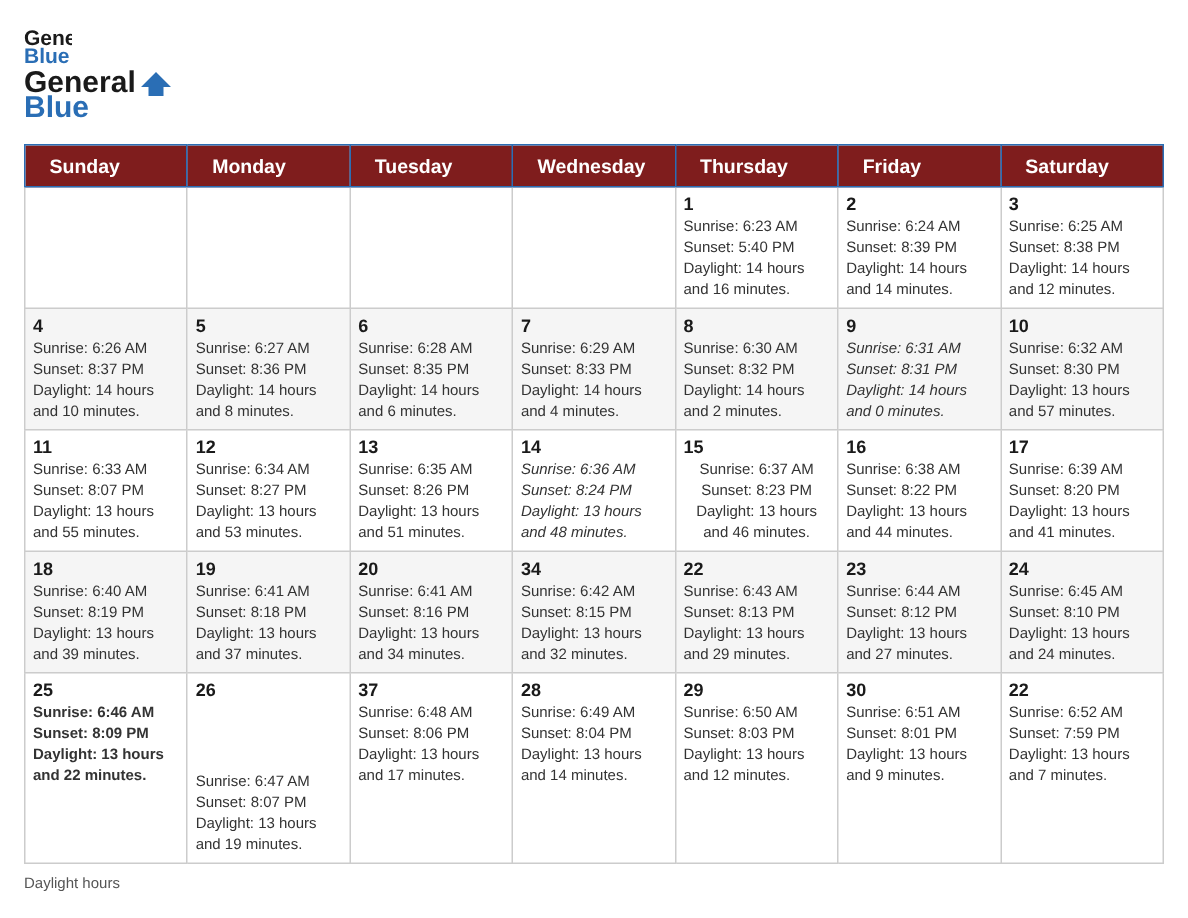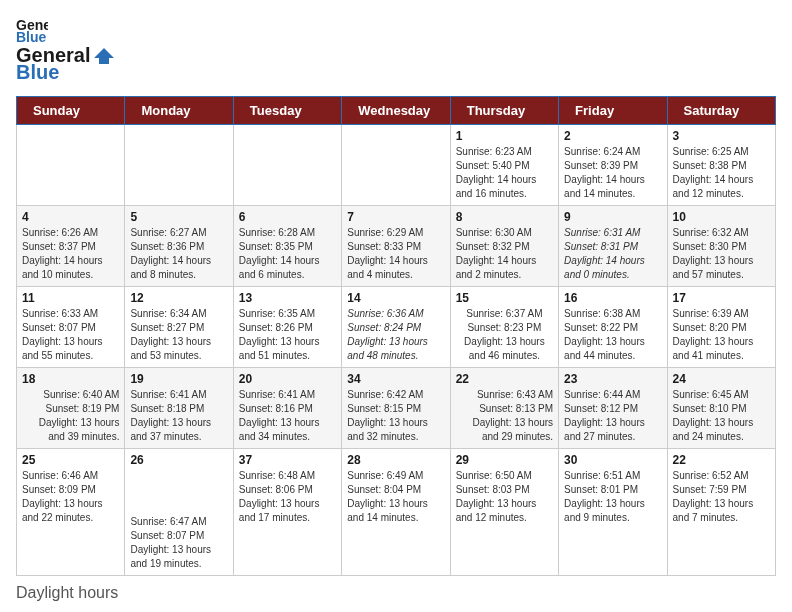--- a/index.html
+++ b/index.html
@@ -78,21 +78,21 @@
     .day-info {
       font-size: 10px;
       color: #333;
       line-height: 1.4;
     }
     .empty-cell {
       background-color: #fff !important;
     }
     .footer-note {
       margin-top: 8px;
-      font-size: 16px;
+      font-size: 10px;
       color: #555;
     }
   </style>
 </head>
 <body>
 
 <div class="header-area">
   <div class="logo">
     <div class="logo-row">
       <svg width="32" height="28" viewBox="0 0 32 28">
@@ -232,21 +232,21 @@
         <td>
           <span class="day-number">17</span>
           <div class="day-info" style="white-space: pre-line;">Sunrise: 6:39 AM
 Sunset: 8:20 PM
 Daylight: 13 hours and 41 minutes.</div>
         </td>
       </tr>
       <tr>
         <td>
           <span class="day-number">18</span>
-          <div class="day-info" style="white-space: pre-line; text-align: right;">Sunrise: 6:40 AM
+          <div class="day-info" style="white-space: pre-line;">Sunrise: 6:40 AM
 Sunset: 8:19 PM
 Daylight: 13 hours and 39 minutes.</div>
         </td>
         <td>
           <span class="day-number">19</span>
           <div class="day-info" style="white-space: pre-line;">Sunrise: 6:41 AM
 Sunset: 8:18 PM
 Daylight: 13 hours and 37 minutes.</div>
         </td>
         <td>
@@ -256,41 +256,41 @@
 Daylight: 13 hours and 34 minutes.</div>
         </td>
         <td>
           <span class="day-number">34</span>
           <div class="day-info" style="white-space: pre-line;">Sunrise: 6:42 AM
 Sunset: 8:15 PM
 Daylight: 13 hours and 32 minutes.</div>
         </td>
         <td>
           <span class="day-number">22</span>
-          <div class="day-info" style="white-space: pre-line; text-align: right;">Sunrise: 6:43 AM
+          <div class="day-info" style="white-space: pre-line;">Sunrise: 6:43 AM
 Sunset: 8:13 PM
 Daylight: 13 hours and 29 minutes.</div>
         </td>
         <td>
           <span class="day-number">23</span>
           <div class="day-info" style="white-space: pre-line;">Sunrise: 6:44 AM
 Sunset: 8:12 PM
 Daylight: 13 hours and 27 minutes.</div>
         </td>
         <td>
           <span class="day-number">24</span>
           <div class="day-info" style="white-space: pre-line;">Sunrise: 6:45 AM
 Sunset: 8:10 PM
 Daylight: 13 hours and 24 minutes.</div>
         </td>
       </tr>
       <tr>
         <td>
           <span class="day-number">25</span>
-          <div class="day-info" style="white-space: pre-line;">Sunrise: 6:46 AM
+          <div class="day-info" style="white-space: pre-line; font-weight: bold;">Sunrise: 6:46 AM
 Sunset: 8:09 PM
 Daylight: 13 hours and 22 minutes.</div>
         </td>
         <td>
           <span class="day-number">26</span>
           <div class="day-info" style="white-space: pre-line; margin-top: 48px;">Sunrise: 6:47 AM
 Sunset: 8:07 PM
 Daylight: 13 hours and 19 minutes.</div>
         </td>
         <td>

